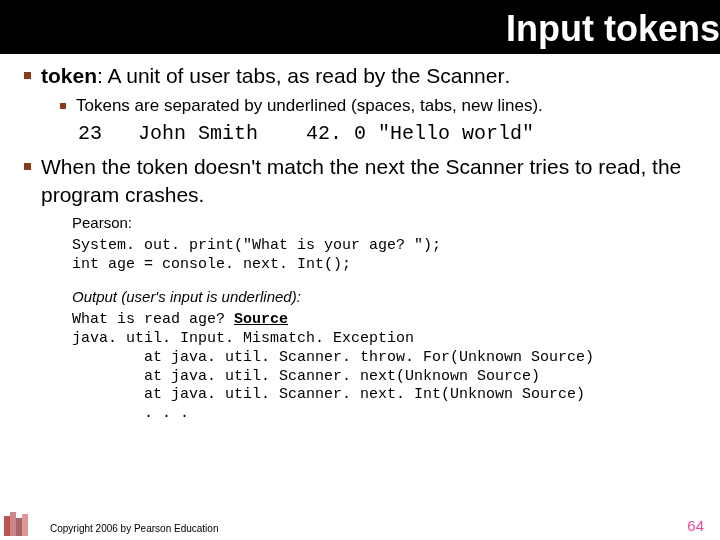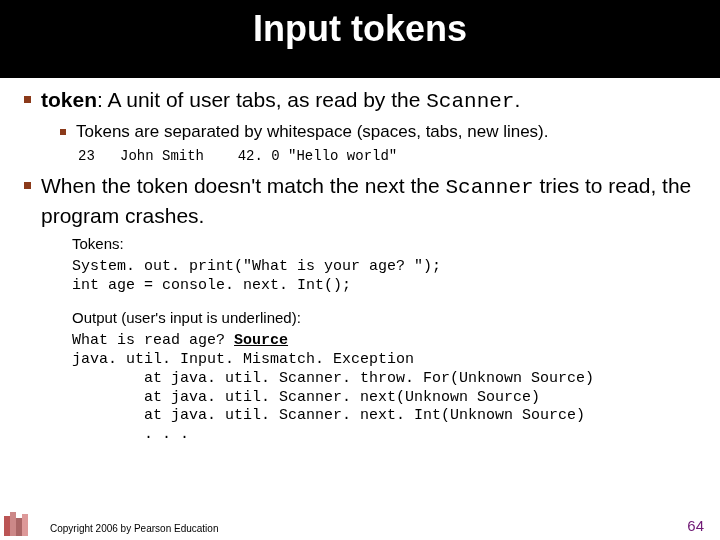--- a/index.html
+++ b/index.html
@@ -8,22 +8,22 @@
     height: 540px;
     background: #fff;
     font-family: Verdana, Geneva, sans-serif;
     position: relative;
     overflow: hidden;
   }
   .header {
     background: #000;
     color: #fff;
     width: 100%;
-    padding: 8px 0 28px 0;
-    text-align: center;
+    padding: 8px 0 4px 0;
+    text-align: right;
   }
   .header h1 {
     font-size: 36px;
     font-weight: bold;
   }
   .content {
     padding: 8px 24px 0 24px;
   }
   .bullet-row {
     display: flex;
@@ -50,25 +50,25 @@
   .sub-list {
     margin-left: 36px;
     margin-top: 6px;
     margin-bottom: 8px;
   }
   .sub-text {
     font-size: 17px;
     line-height: 1.35;
   }
   .mono {
-    font-family: Liberation Mono, monospace;
+    font-family: Liberation Sans, sans-serif;
   }
   .code-line {
     font-family: "Courier New", monospace;
-    font-size: 14px;
+    font-size: 20px;
     margin-left: 18px;
     white-space: pre;
   }
   .example-block {
     margin-left: 48px;
     margin-top: 6px;
   }
   .example-label {
     font-size: 15px;
     margin-bottom: 6px;
@@ -76,20 +76,21 @@
   .example-code {
     font-family: "Courier New", monospace;
     font-size: 15px;
     white-space: pre;
     line-height: 1.25;
   }
   .output-label {
     font-size: 15px;
     margin-top: 14px;
     margin-bottom: 6px;
+    font-style: italic;
   }
   .output-code {
     font-family: "Courier New", monospace;
     font-size: 15px;
     white-space: pre;
     line-height: 1.25;
   }
   .underline-bold {
     text-decoration: underline;
     font-weight: bold;
@@ -102,21 +103,21 @@
     font-family: Arial, sans-serif;
     color: #000;
     text-align: right;
   }
   .footer-right {
     position: absolute;
     right: 16px;
     bottom: 6px;
     font-size: 15px;
     font-family: Arial, sans-serif;
-    color: #701a75;
+    color: #ec4899;
   }
   .book-icon {
     position: absolute;
     left: 4px;
     bottom: 4px;
     width: 40px;
     height: 26px;
   }
   .book-icon .spine {
     position: absolute;
@@ -140,34 +141,34 @@
   <div class="bullet-row">
     <div class="bullet-sq"></div>
     <div class="bullet-text">
       <b>token</b><span>: A unit of user tabs, as read by the </span><span class="mono">Scanner</span><span>.</span>
     </div>
   </div>
 
   <div class="sub-list">
     <div class="bullet-row">
       <div class="bullet-sq small"></div>
-      <div class="sub-text">Tokens are separated by whitespace (spaces, tabs, new lines).</div>
+      <div class="sub-text">Tokens are separated by underlined (spaces, tabs, new lines).</div>
     </div>
     <div class="code-line">23   John Smith    42. 0 "Hello world"</div>
   </div>
 
   <div class="bullet-row" style="margin-top:6px;">
     <div class="bullet-sq"></div>
     <div class="bullet-text">
       <span>When the token doesn't match the next the </span><span class="mono">Scanner</span><span> tries to read, the program crashes.</span>
     </div>
   </div>
 
   <div class="example-block">
-    <div class="example-label">Tokens:</div>
+    <div class="example-label">Pearson:</div>
     <div class="example-code">System. out. print("What is your age? ");
 int age = console. next. Int();</div>
 
     <div class="output-label">Output (user's input is underlined):</div>
     <div class="output-code"><span>What is read age? </span><span class="underline-bold">Source</span>
 <span>java. util. Input. Mismatch. Exception
         at java. util. Scanner. throw. For(Unknown Source)
         at java. util. Scanner. next(Unknown Source)
         at java. util. Scanner. next. Int(Unknown Source)
         . . .</span></div>

